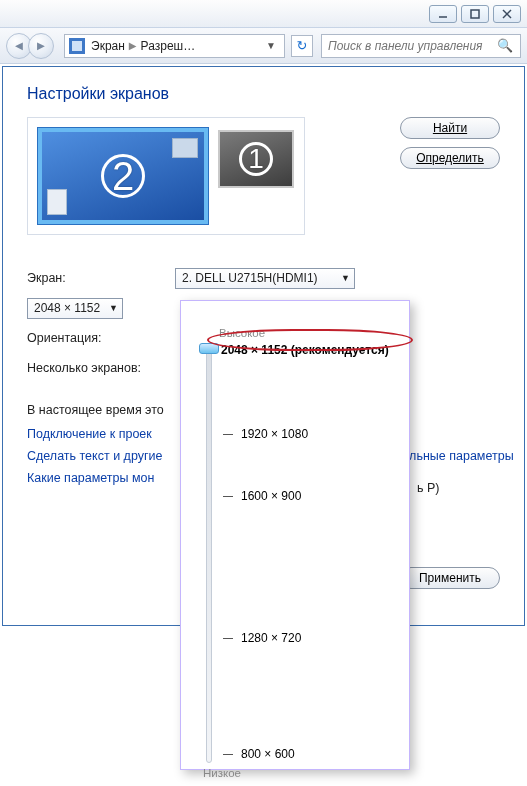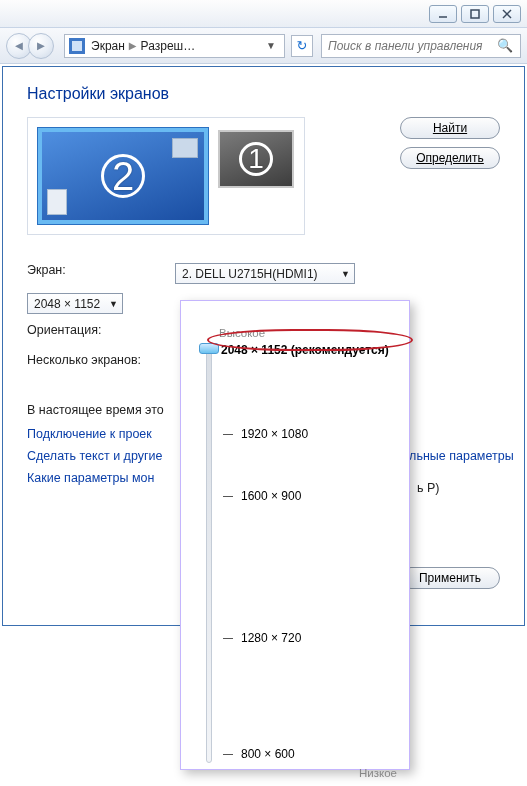--- a/index.html
+++ b/index.html
@@ -41,37 +41,37 @@
 .mon2 span.num, .mon1 span { position:relative; display:flex; align-items:center; justify-content:center; width:44px; height:44px; }
 .mon1 span { font-size:28px; }
 .mon1 span::before { width:28px; height:28px; }
 
 .sidebtns { display:flex; flex-direction:column; gap:8px; margin-left:auto; }
 .winbutton { min-width:100px; height:22px; border:1px solid #8c98a8; border-radius:11px; background:linear-gradient(#fdfdfd,#e6ebf2); font-size:12px; cursor:pointer; padding:0 10px; }
 .winbutton u { text-decoration:underline; }
 
 
 .form { margin-top:28px; font-size:12.5px; color:#222; }
-.frow { display:flex; align-items:flex-start; height:30px; }
+.frow { display:flex; align-items:center; height:30px; }
 .flabel { width:148px; }
 .combo { height:21px; border:1px solid #8b99ac; background:linear-gradient(#fff,#f1f4f9); display:flex; align-items:center; padding:0 18px 0 6px; position:relative; font-size:12px; cursor:pointer; }
 .combo .arrow { position:absolute; right:4px; top:50%; transform:translateY(-50%); font-size:9px; color:#222; }
 .combo.wide { width:180px; }
 .combo.narrow { width:96px; }
 
 .note { margin-top:20px; }
 .links { margin-top:10px; display:flex; flex-direction:column; gap:8px; }
 .link { color:#0a3ea8; cursor:pointer; font-size:12.5px; }
 
 .footer-btns { position:absolute; right:24px; top:500px; display:flex; gap:6px; }
 
 
 .res-popup { position:absolute; left:180px; top:300px; width:230px; height:470px; background:#fff; border:1px solid #c4b5fd; box-shadow:4px 4px 10px rgba(0,0,0,.25); padding:26px 12px 8px 14px; z-index:50; }
 .res-popup .toplabel { font-size:11.5px; color:#888; margin-left:24px; margin-bottom:4px; }
-.res-popup .botlabel { font-size:11.5px; color:#888; margin-left:25px; margin-top:4px;text-align:right; }
+.res-popup .botlabel { font-size:11.5px; color:#888; margin-left:8px; margin-top:4px; }
 .slider-area { display:flex; height:420px; }
 .track-col { width:28px; position:relative; display:flex; justify-content:center; }
 .track { width:6px; height:100%; background:linear-gradient(#d9dee5,#f2f4f7); border:1px solid #c4ccd7; border-radius:3px; }
 .thumb-handle { position:absolute; top:0; left:50%; transform:translate(-50%,0); width:20px; height:11px; background:linear-gradient(#cfeaff,#6bc2f0); border:1px solid #4a9cd4; border-radius:3px; cursor:pointer; }
 .ticks { flex:1; position:relative; font-size:12px; }
 .tick { position:absolute; left:0; display:flex; align-items:center;text-align:center; }
 .tick .dash { width:10px; height:1px; background:#555; margin-right:8px; }
 .tick.current { left:-2px; }
 .tick.current .label { font-weight:700; }
 .red-oval { position:absolute; border:2px solid #c0202b; border-radius:50%/60%; width:206px; height:22px; left:26px; top:28px; pointer-events:none; }

